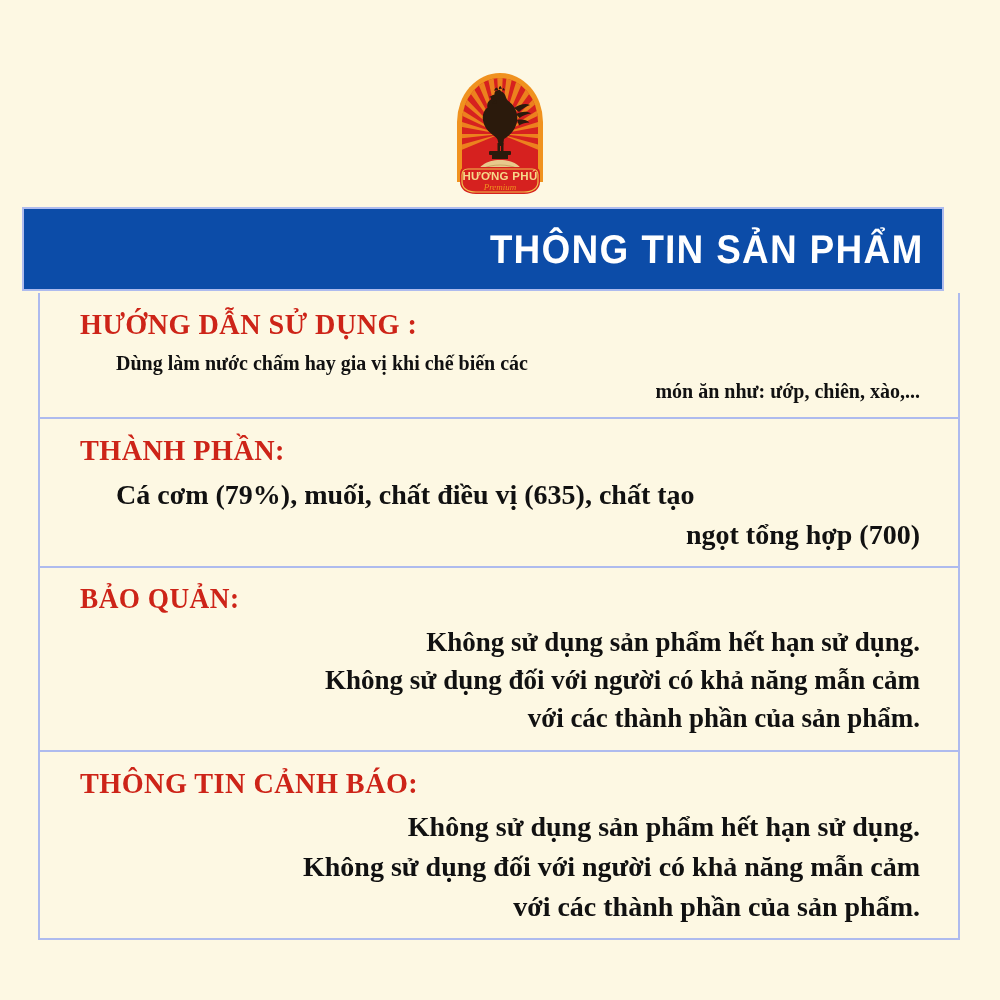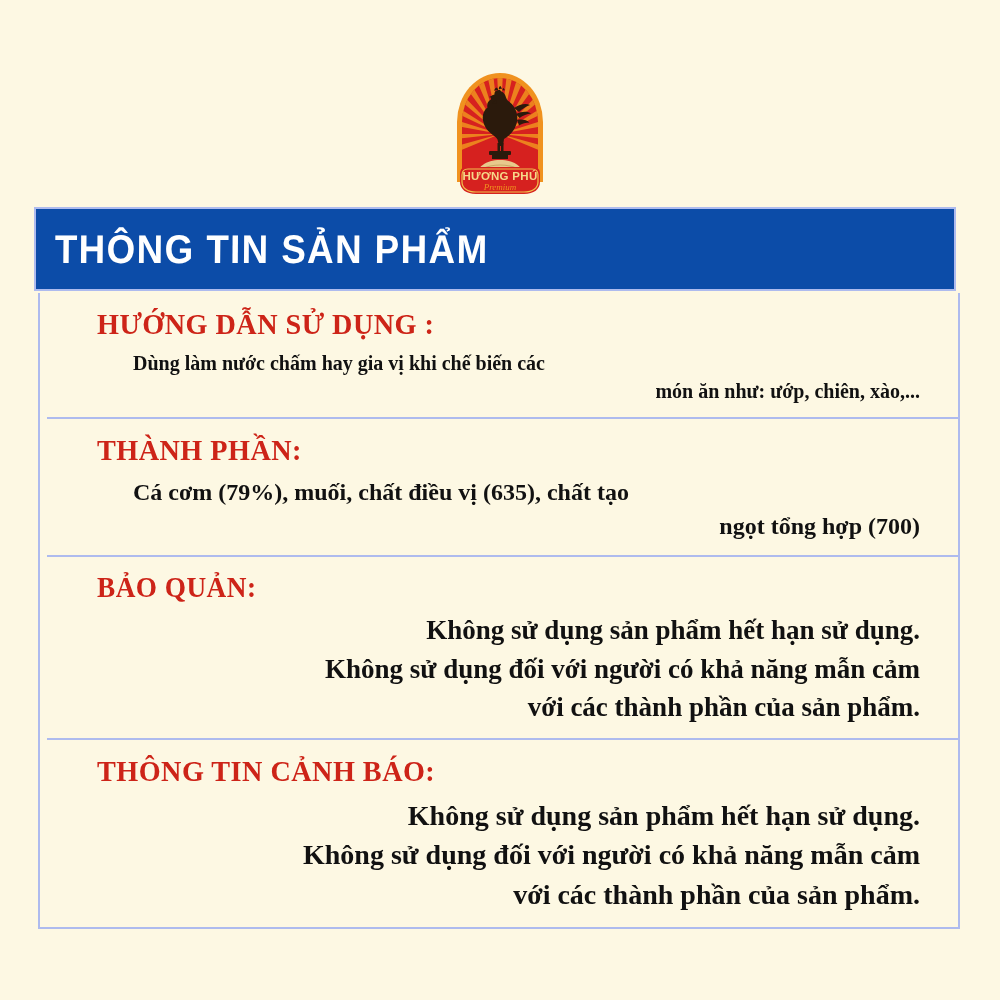--- a/index.html
+++ b/index.html
@@ -32,30 +32,31 @@
   .logo {
     position: relative;
     width: 96px;
     height: 126px;
   }
   .logo svg { display: block; }
 
   
   .banner {
     position: absolute;
-    left: 34px;
+    left: 22px;
     top: 207px;
     width: 922px;
     height: 84px;
     background: #0c4ca8;
     border: 2px solid #aebbee;
     box-sizing: border-box;
     display: flex;
     align-items: center;
-    justify-content: flex-start;
+    justify-content: flex-end;
+    padding-left: 8px;
   }
   .banner-title {
     color: #ffffff;
     font-family: "Liberation Sans", sans-serif;
     font-weight: bold;
     font-size: 40px;
     letter-spacing: 1.5px;
     transform: scaleX(0.92) skewX(-0.5deg);
     transform-origin: center;
     line-height: 1;
@@ -69,22 +70,21 @@
     top: 293px;
     width: 922px;
     box-sizing: border-box;
     border-left: 2px solid #aebbee;
     border-right: 2px solid #aebbee;
     border-bottom: 2px solid #aebbee;
   }
   .section {
     box-sizing: border-box;
     border-top: 2px solid #aebbee;
-    padding: 8px 26px 12px 36px;
-    margin-left: 7px;
+    padding: 8px 26px 12px 26px;
   }
   .section:first-child { border-top: none; }
 
   .sec-title {
     color: #cd2418;
     font-family: "Liberation Serif", serif;
     font-weight: bold;
     font-size: 30px;
     line-height: 1.25;
     letter-spacing: 0.5px;
@@ -103,21 +103,21 @@
   }
   .sec-body p {
     margin: 0;
     padding: 0;
   }
   .justified { text-align: justify; }
   .justified-last { text-align: right; }
 
   
   .s-usage .sec-body { font-size: 20px; }
-  .s-ingredients .sec-body { font-size: 24px; }
+  .s-ingredients .sec-body { font-size: 28px; }
   .s-storage .sec-title { font-size: 29px; }
   .s-storage .sec-body { font-size: 27px; margin-left: 44px; }
   .s-warning .sec-title { font-size: 30px; }
   .s-warning .sec-body { font-size: 28px; margin-left: 44px; }
 </style>
 </head>
 <body>
 
 <div class="page">
 

